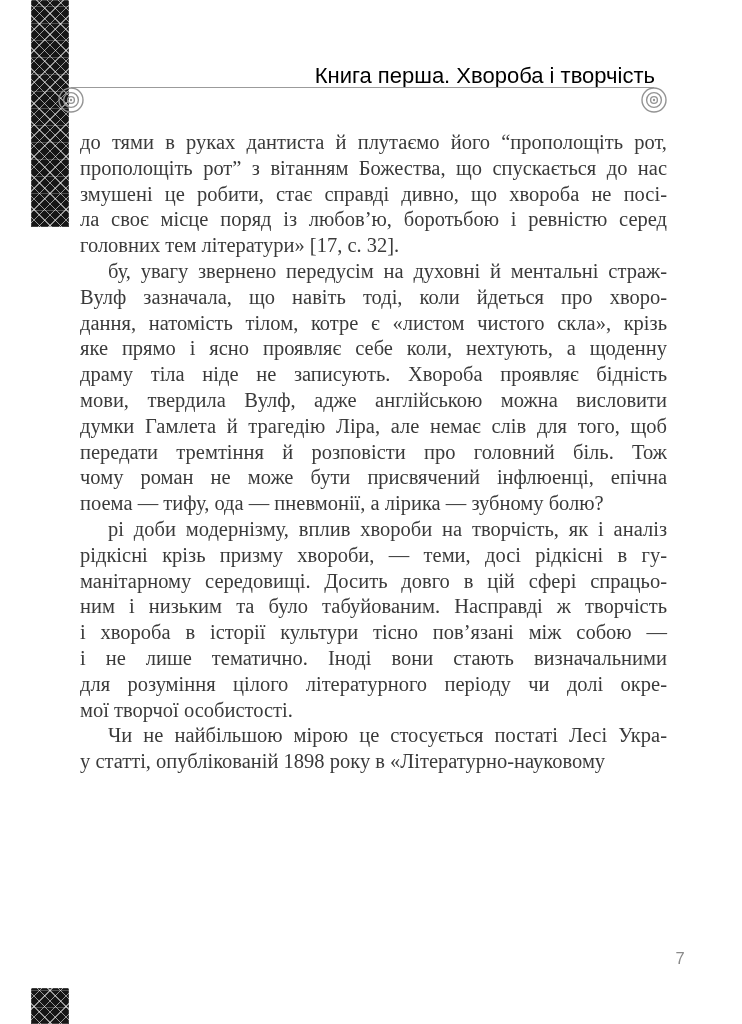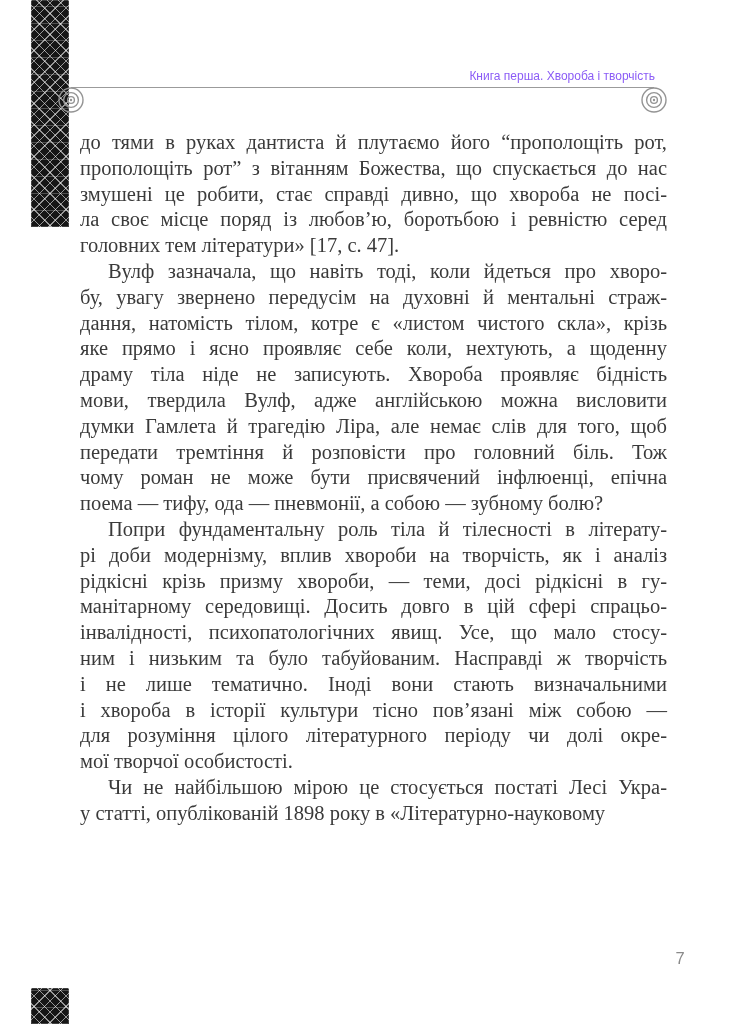--- a/index.html
+++ b/index.html
@@ -23,22 +23,22 @@
   }
   .corner-strip.top{top:0;height:227px;}
   .corner-strip.bottom{bottom:0;height:36px;}
 
   
   .running-header{
     position:absolute;
     left:80px;top:66px;width:575px;
     text-align:right;
     font-family:"Liberation Sans", sans-serif;
-    font-size:12px;line-height:20px;
-    color:#8b5cf6;
+    font-size:22px;line-height:20px;
+    color:#000000;
   }
   
   .header-rule{
     position:absolute;
     left:71px;top:87px;width:583px;height:1px;
     background:#9b9b9b;
   }
   .spiral{position:absolute;width:30px;height:30px;top:85px;}
   .spiral.left{left:56px;}
   .spiral.right{left:639px;}
@@ -98,43 +98,41 @@
     </g>
     <circle cx="15" cy="15" r="1.2" fill="#949494"></circle>
   </svg>
 
   <div class="body-text">
       <div class="para">
         <div class="line">до тями в руках дантиста й плутаємо його “прополощіть рот,</div>
         <div class="line">прополощіть рот” з вітанням Божества, що спускається до нас</div>
         <div class="line">змушені це робити, стає справді дивно, що хвороба не посі-</div>
         <div class="line">ла своє місце поряд із любов’ю, боротьбою і ревністю серед</div>
-        <div class="line last">головних тем літератури» [17, с. 47].</div>
+        <div class="line last">головних тем літератури» [17, с. 32].</div>
       </div>
       <div class="para indent">
+        <div class="line">бу, увагу звернено передусім на духовні й ментальні страж-</div>
         <div class="line">Вулф зазначала, що навіть тоді, коли йдеться про хворо-</div>
-        <div class="line">бу, увагу звернено передусім на духовні й ментальні страж-</div>
         <div class="line">дання, натомість тілом, котре є «листом чистого скла», крізь</div>
         <div class="line">яке прямо і ясно проявляє себе коли, нехтують, а щоденну</div>
         <div class="line">драму тіла ніде не записують. Хвороба проявляє бідність</div>
         <div class="line">мови, твердила Вулф, адже англійською можна висловити</div>
         <div class="line">думки Гамлета й трагедію Ліра, але немає слів для того, щоб</div>
         <div class="line">передати тремтіння й розповісти про головний біль. Тож</div>
         <div class="line">чому роман не може бути присвячений інфлюенці, епічна</div>
-        <div class="line last">поема — тифу, ода — пневмонії, а собою — зубному болю?</div>
+        <div class="line last">поема — тифу, ода — пневмонії, а лірика — зубному болю?</div>
       </div>
       <div class="para indent">
-        <div class="line">Попри фундаментальну роль тіла й тілесності в літерату-</div>
         <div class="line">рі доби модернізму, вплив хвороби на творчість, як і аналіз</div>
         <div class="line">рідкісні крізь призму хвороби, — теми, досі рідкісні в гу-</div>
         <div class="line">манітарному середовищі. Досить довго в цій сфері спрацьо-</div>
-        <div class="line">інвалідності, психопатологічних явищ. Усе, що мало стосу-</div>
         <div class="line">ним і низьким та було табуйованим. Насправді ж творчість</div>
+        <div class="line">і хвороба в історії культури тісно пов’язані між собою —</div>
         <div class="line">і не лише тематично. Іноді вони стають визначальними</div>
-        <div class="line">і хвороба в історії культури тісно пов’язані між собою —</div>
         <div class="line">для розуміння цілого літературного періоду чи долі окре-</div>
         <div class="line last">мої творчої особистості.</div>
       </div>
       <div class="para indent">
         <div class="line">Чи не найбільшою мірою це стосується постаті Лесі Укра-</div>
         <div class="line last">у статті, опублікованій 1898 року в «Літературно-науковому</div>
       </div>
     </div>
 
   <div class="page-number">7</div>

